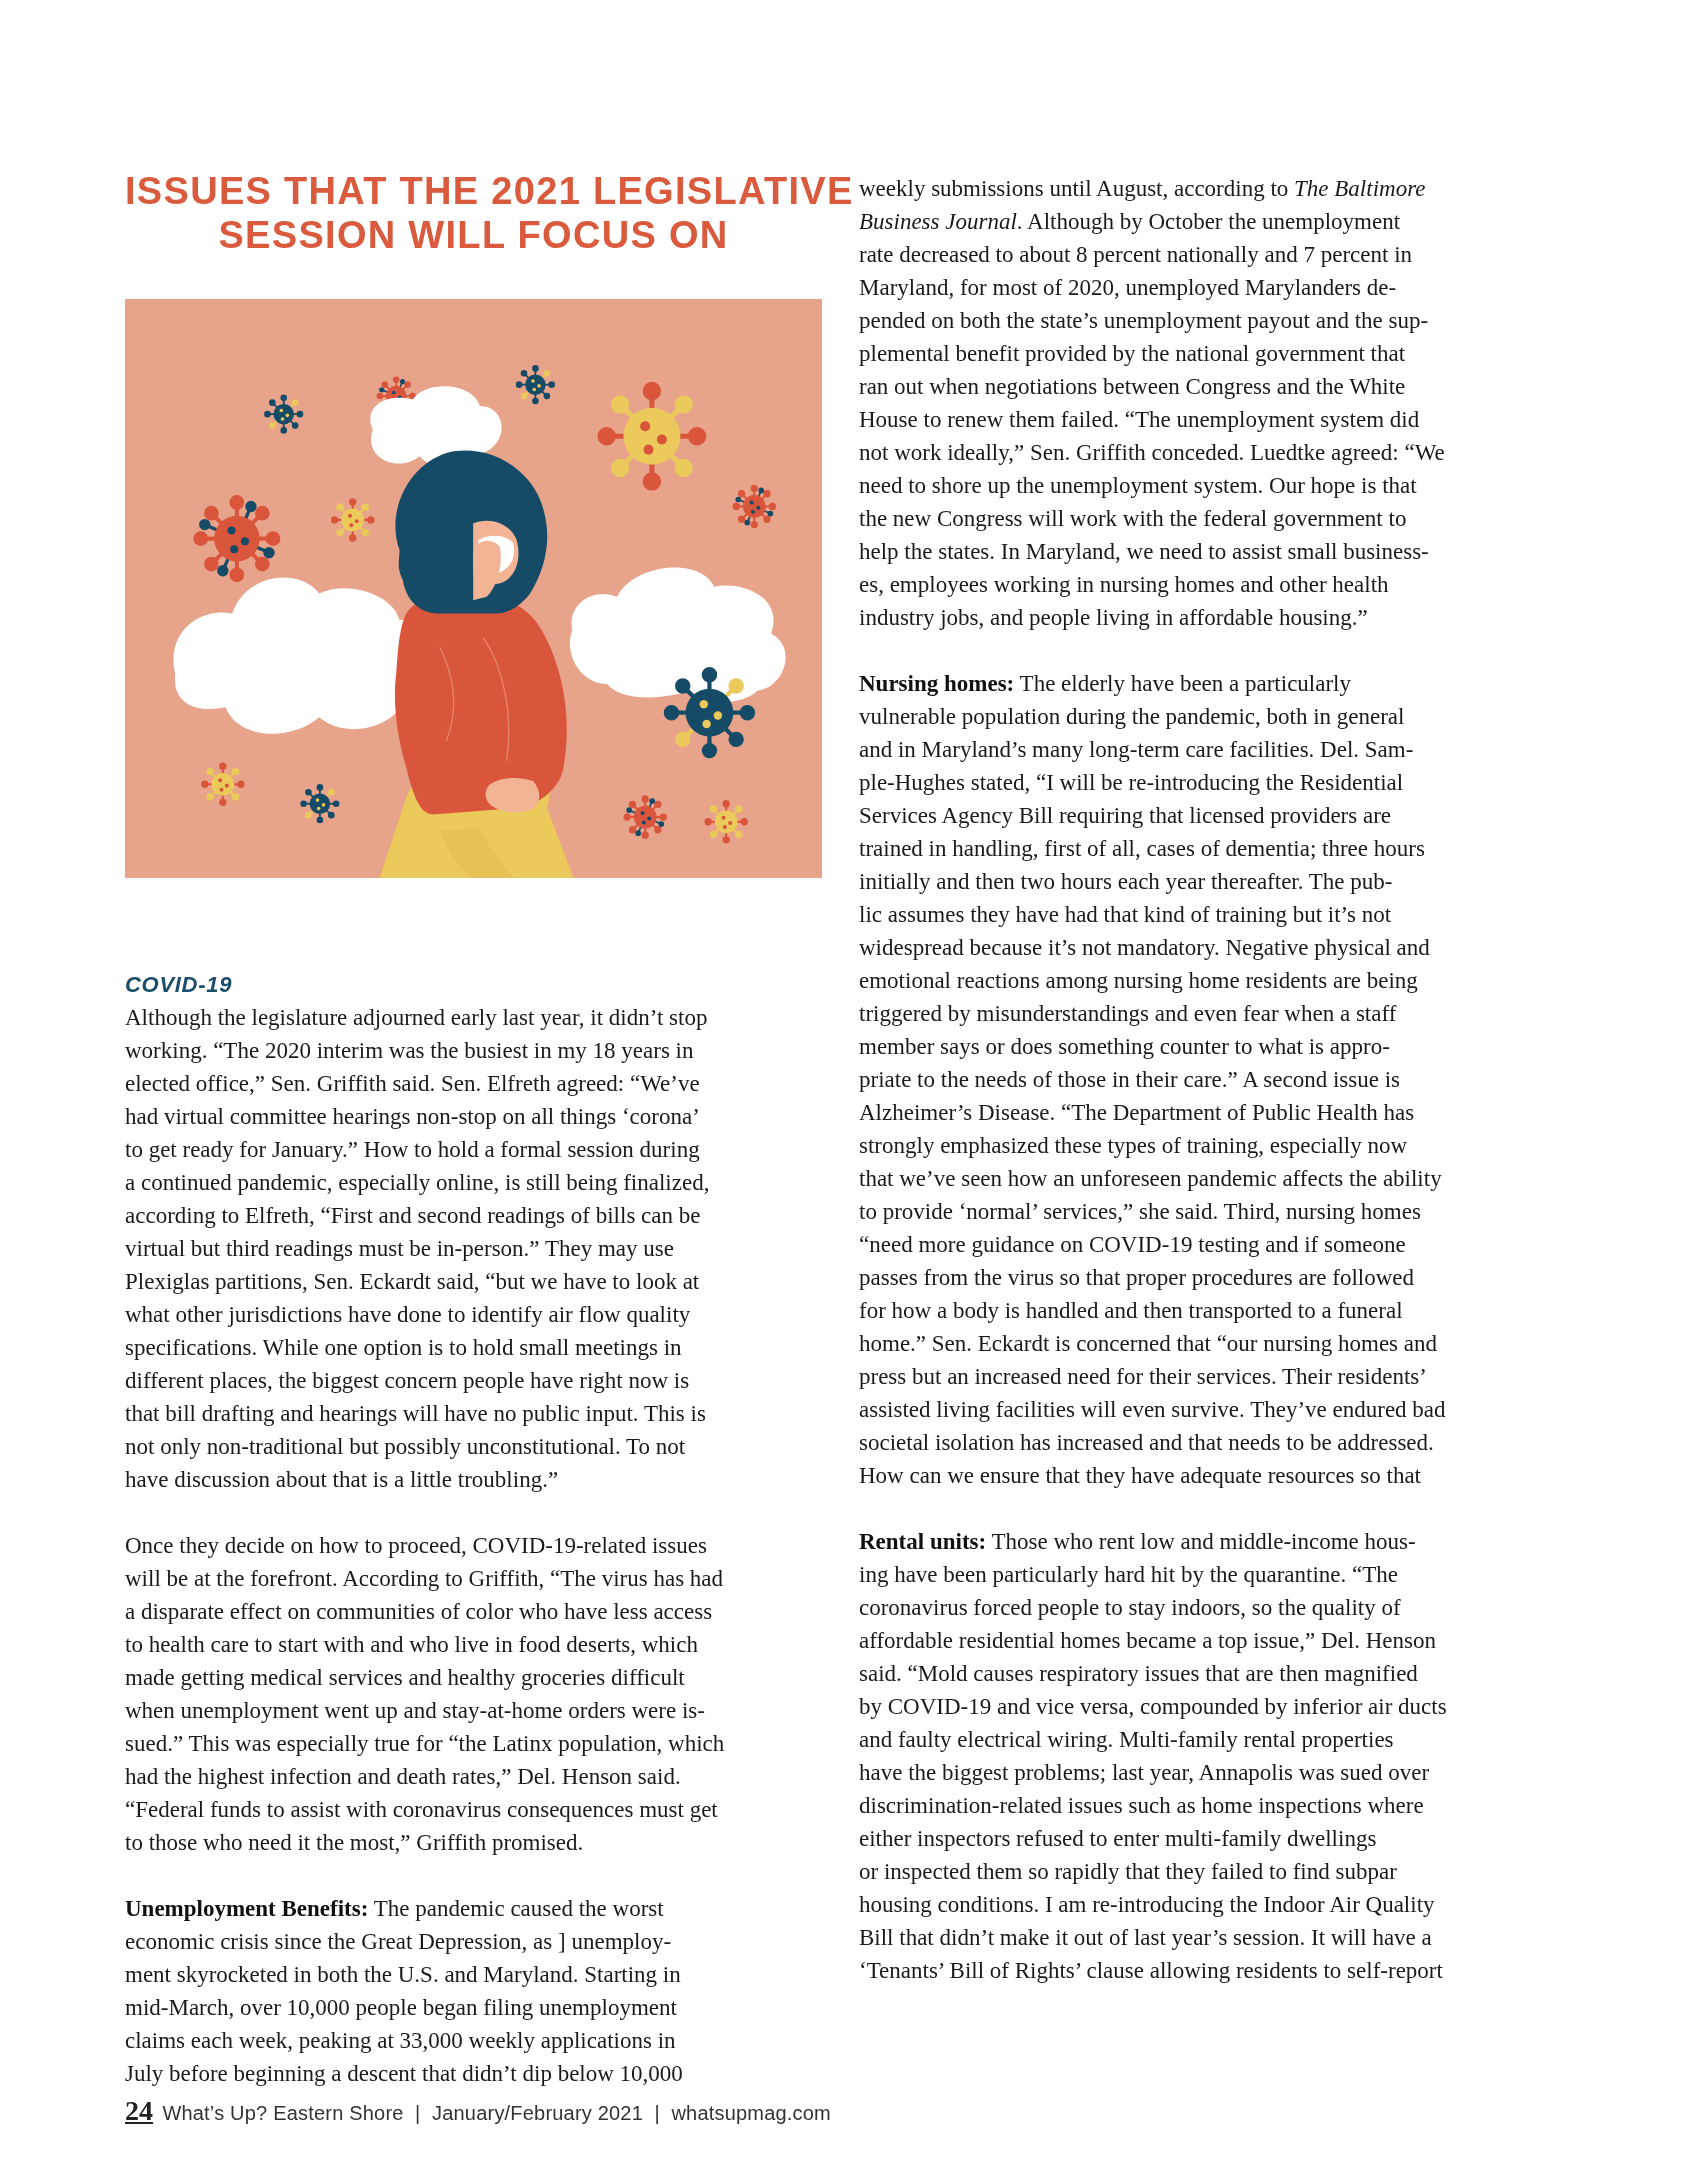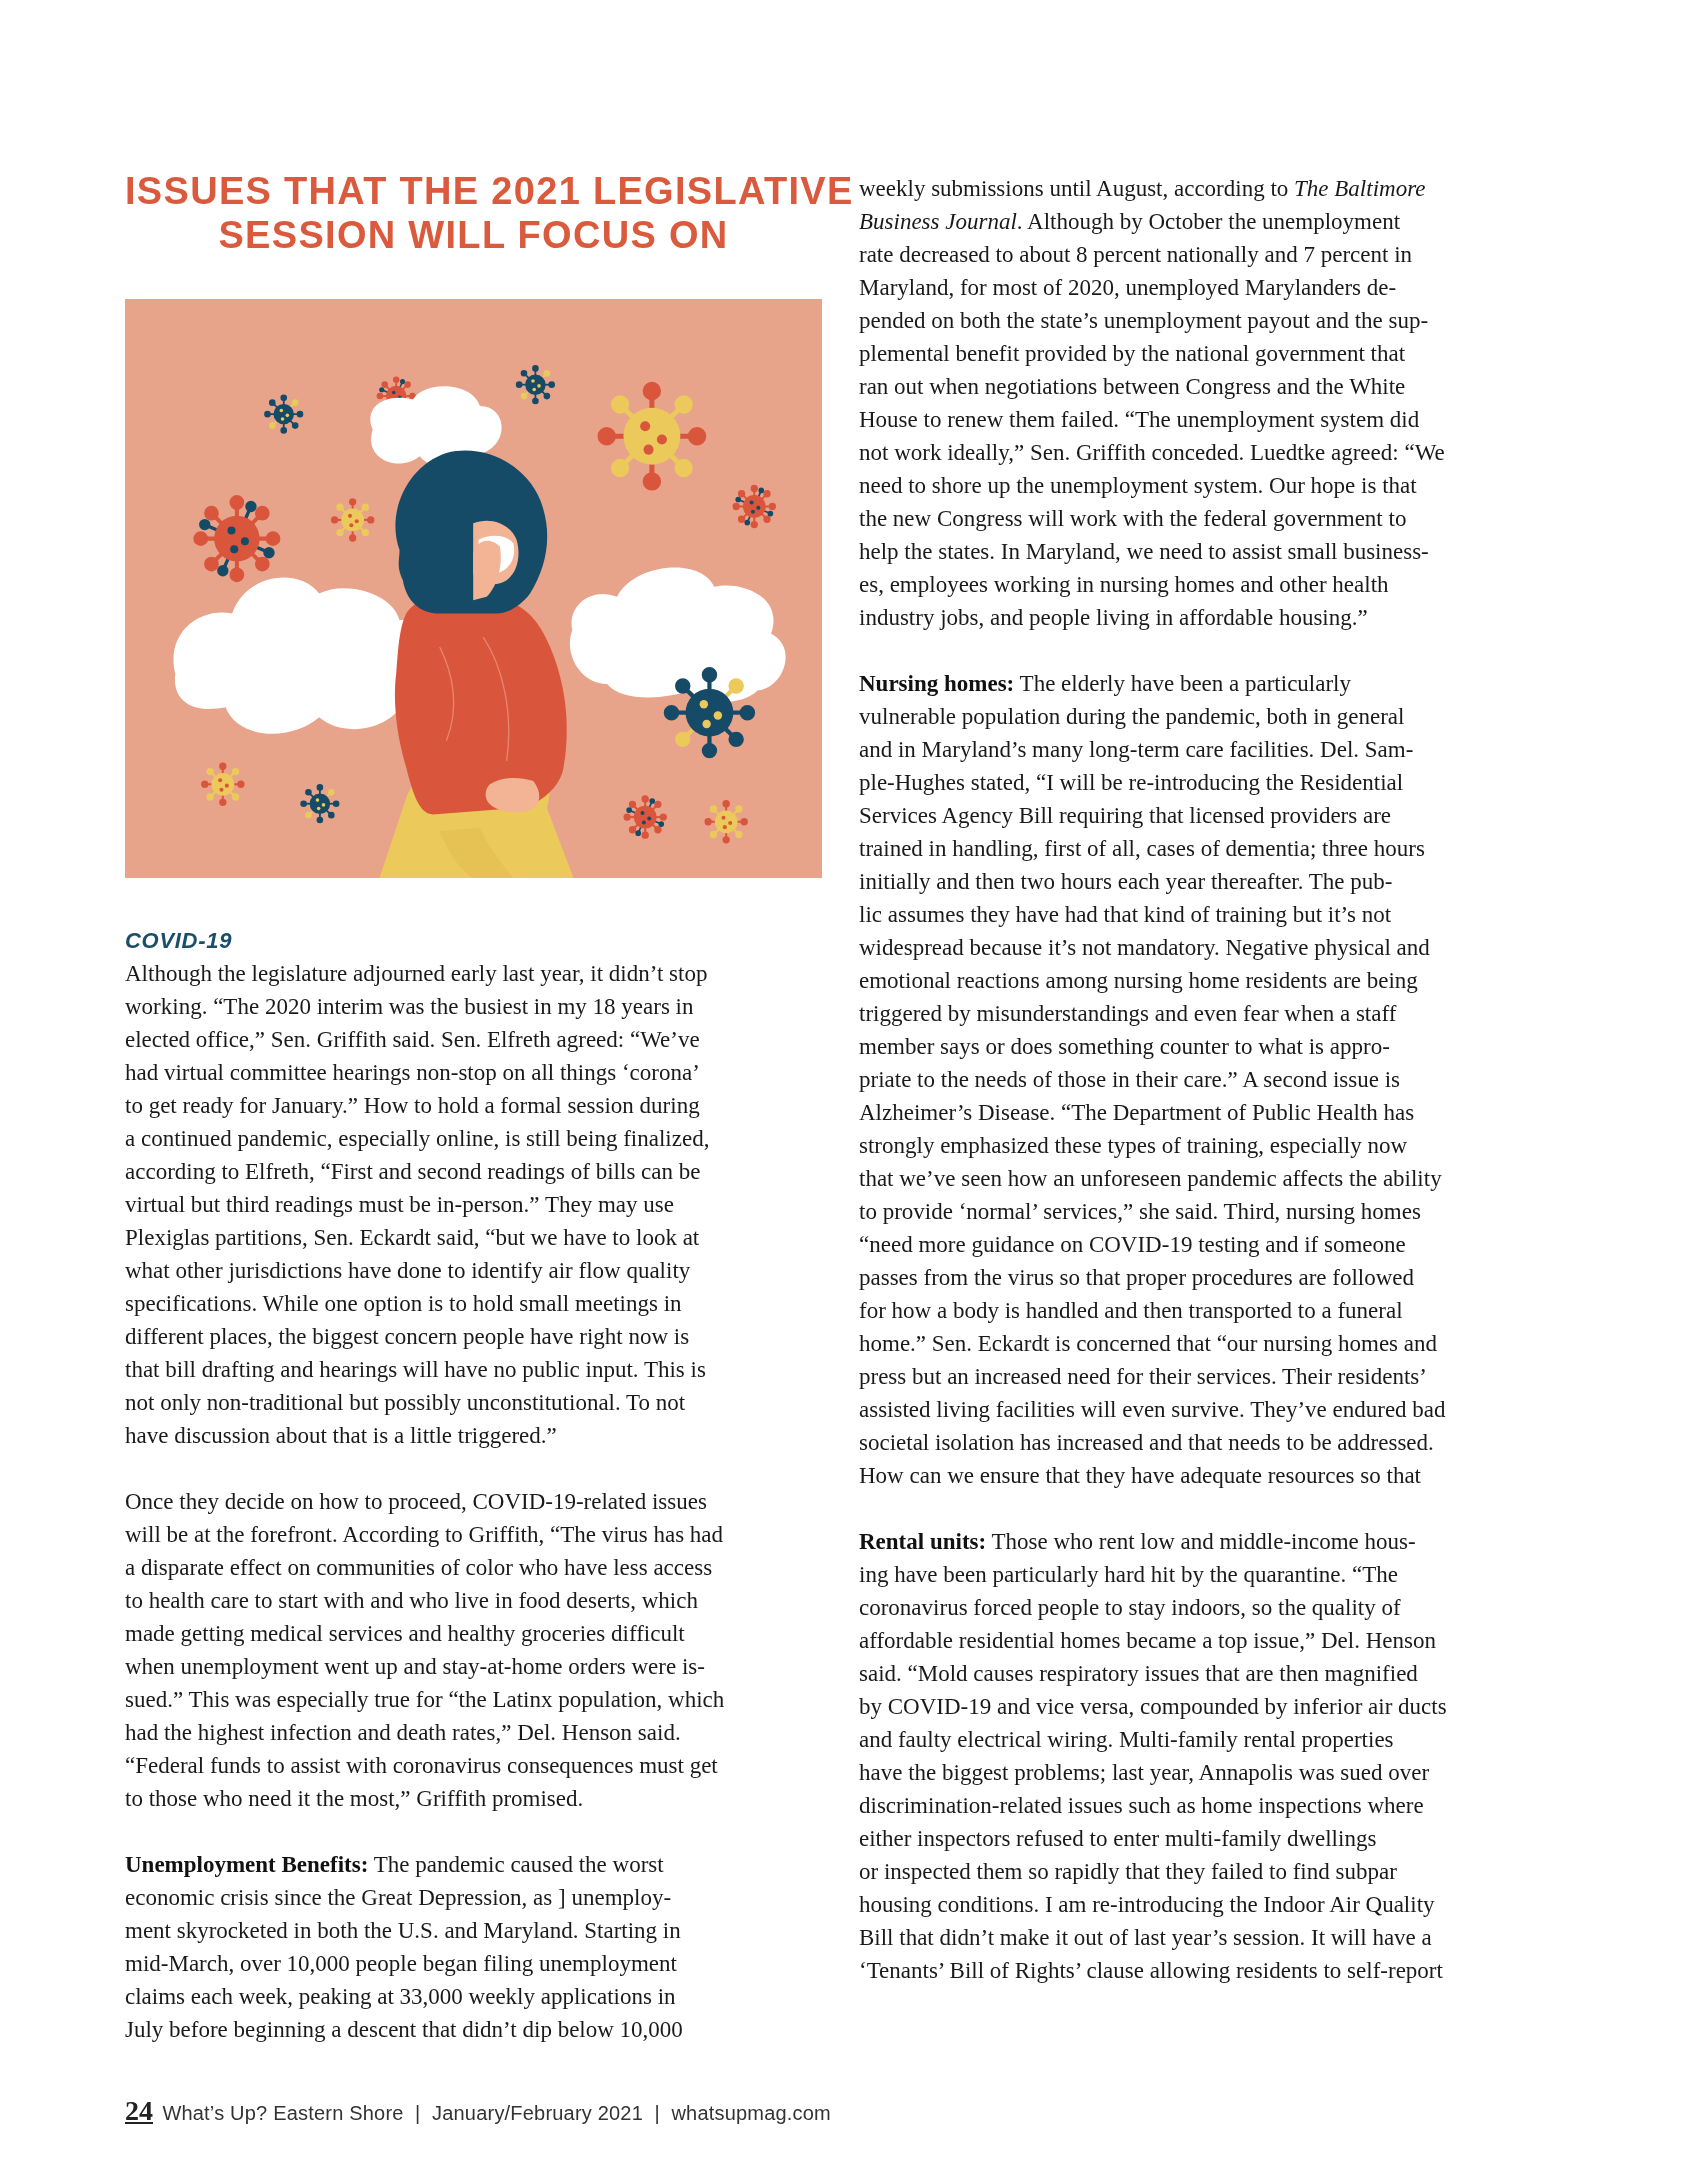--- a/index.html
+++ b/index.html
@@ -25,21 +25,21 @@
   .col-left { left:125px; top:924px; width:696px; }
   .col-right { left:859px; top:172px; width:699px; }
   .col p { margin:0; }
   .col p.gap { margin-top:33px; }
   .line { display:block; white-space:nowrap; }
   .bold { font-weight:700; color:#111; }
   .ital { font-style:italic; }
 
   .subhead {
     display:block; color:#1a4e6b; font-family:"Liberation Sans", "DejaVu Sans", sans-serif;
-    font-weight:700; font-style:italic; font-size:22px; line-height:33px; letter-spacing:0.7px;
+    font-weight:700; font-style:italic; font-size:22px; line-height:33px; letter-spacing:0.7px;margin-top:44px;
   }
 
   .footer {
     position:absolute; left:125px; top:2095px; height:33px;
     display:flex; align-items:baseline; gap:9.4px;
     font-family:"Liberation Sans", "DejaVu Sans", sans-serif; color:#222;
   }
   .footer .pagenum { font-family:"Liberation Serif", "DejaVu Serif", serif; font-weight:700; font-size:28px;text-decoration:underline; }
   .footer .info { font-size:20px; font-weight:400; color:#333; letter-spacing:0.2px; }
 </style>
@@ -189,21 +189,21 @@
       <span class="line">to get ready for January.” How to hold a formal session during</span>
       <span class="line">a continued pandemic, especially online, is still being finalized,</span>
       <span class="line">according to Elfreth, “First and second readings of bills can be</span>
       <span class="line">virtual but third readings must be in-person.” They may use</span>
       <span class="line">Plexiglas partitions, Sen. Eckardt said, “but we have to look at</span>
       <span class="line">what other jurisdictions have done to identify air flow quality</span>
       <span class="line">specifications. While one option is to hold small meetings in</span>
       <span class="line">different places, the biggest concern people have right now is</span>
       <span class="line">that bill drafting and hearings will have no public input. This is</span>
       <span class="line">not only non-traditional but possibly unconstitutional. To not</span>
-      <span class="line">have discussion about that is a little triggered.”</span>
+      <span class="line">have discussion about that is a little troubling.”</span>
     </p>
     <p class="gap">
       <span class="line">Once they decide on how to proceed, COVID-19-related issues</span>
       <span class="line">will be at the forefront. According to Griffith, “The virus has had</span>
       <span class="line">a disparate effect on communities of color who have less access</span>
       <span class="line">to health care to start with and who live in food deserts, which</span>
       <span class="line">made getting medical services and healthy groceries difficult</span>
       <span class="line">when unemployment went up and stay-at-home orders were is-</span>
       <span class="line">sued.” This was especially true for “the Latinx population, which</span>
       <span class="line">had the highest infection and death rates,” Del. Henson said.</span>

